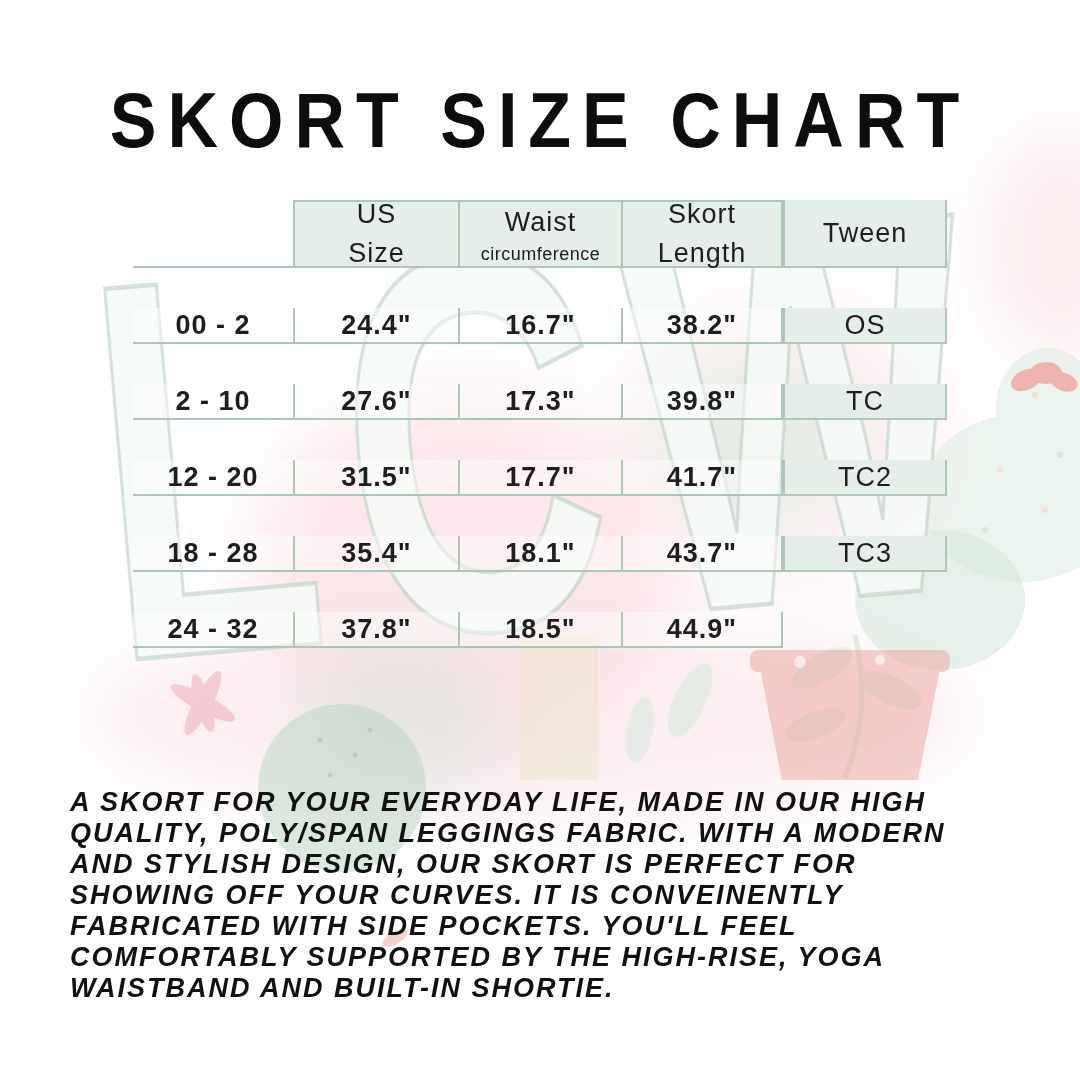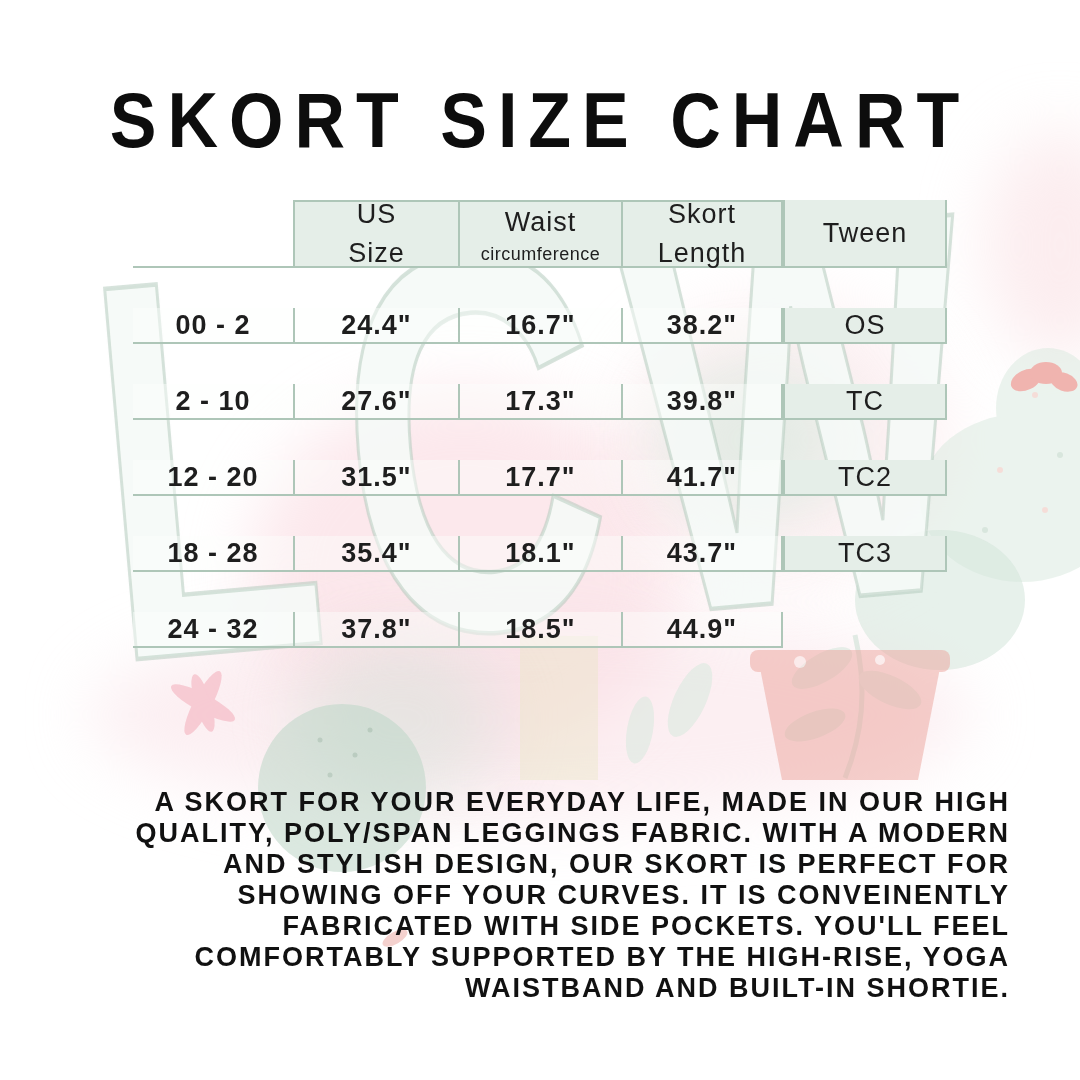--- a/index.html
+++ b/index.html
@@ -74,23 +74,24 @@
   .val{
     background:rgba(252,254,253,.45);
     border-right:2px solid var(--table-border);
     border-bottom:2px solid var(--table-border);
     font-weight:bold;
   }
 
   
   .desc{
     position:absolute;left:70px;top:760px;width:940px;z-index:2;
-    text-align:right;color:#111;
+    text-align:left;color:#111;
     font-size:27px;font-weight:700;line-height:31px;letter-spacing:2px;
     white-space:pre-line;
+    font-style:italic;
   }
 </style>
 </head>
 <body>
 
 <div class="canvas">
 
   <div class="bg" aria-hidden="true">
     <div class="blob blob1"></div>
     <div class="blob blob2"></div>

